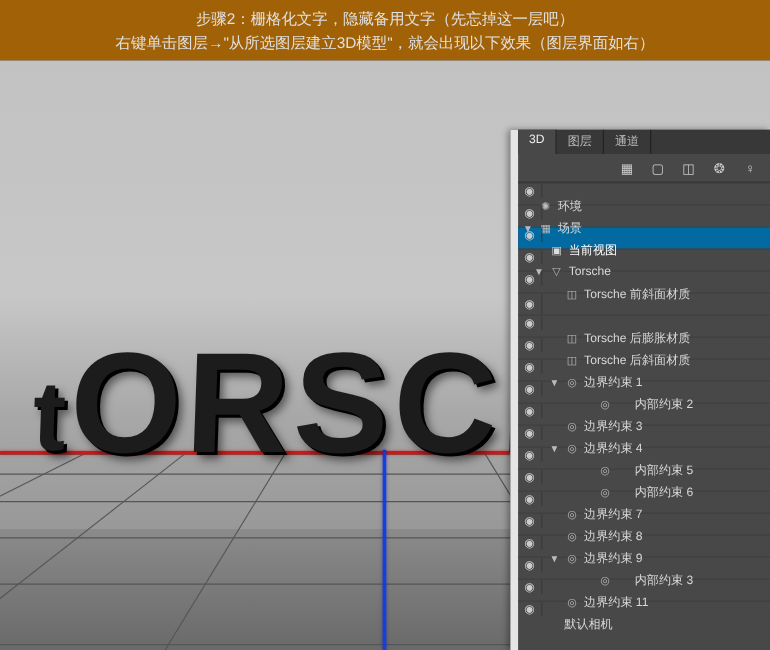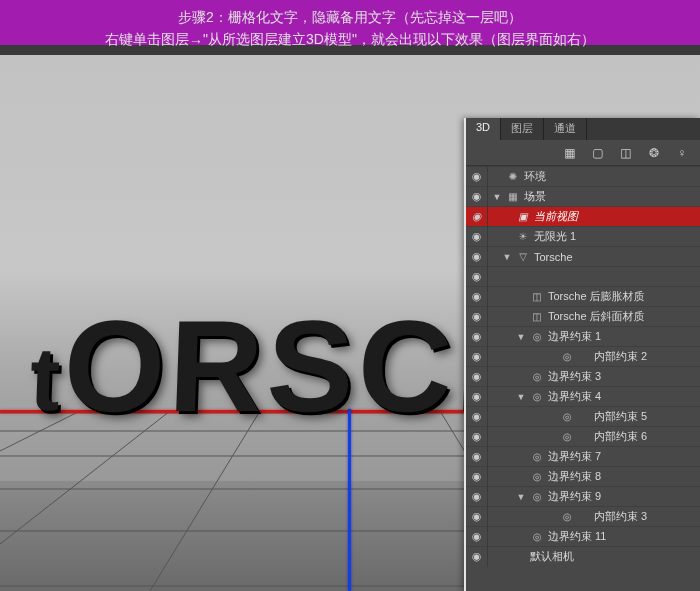--- a/index.html
+++ b/index.html
@@ -1,23 +1,23 @@
 <!DOCTYPE html>
 <html><head>
 <meta charset="utf-8">
 <style>
   * { margin: 0; padding: 0; box-sizing: border-box; font-family: "Microsoft YaHei", sans-serif; }
   html, body { width: 700px; height: 591px; overflow: hidden; }
   body { background: #3a3a3a; }
 
   .caption {
-    position: absolute; top: 0; left: 0; width: 700px; height: 45px;
+    position: absolute; top: 0; left: 0; width: 700px; height: 55px;
     color: #e0e0e0; font-size: 14px; text-align: center;
     padding-top: 6px; line-height: 1.6;
-    background: #a21caf;
+    background: #a16207;
   }
 
   .viewport {
     position: absolute; top: 55px; left: 0; width: 700px; height: 536px;
     background: linear-gradient(to bottom, #c2c2c2 0%, #c7c7c7 40%, #a8a8a8 60%, #888 100%);
     overflow: hidden;
   }
 
   
   .grid {
@@ -39,21 +39,21 @@
     font-size: 130px; font-weight: 900; color: #1c1c1c;
     text-shadow: 3px 3px 0 #000, 6px 6px 8px rgba(0,0,0,.5);
     transform: skewX(-2deg);
     letter-spacing: -6px;
   }
   .glyph.small { font-size: 90px; align-self: flex-end; margin-bottom: 10px;}
 
   
   .panel {
     position: absolute; top: 118px; right: 0; width: 236px; height: 473px;
-    background: #484848; border-left: 2px solid #e5e5e5; font-size: 11px; color: #d8d8d8;
+    background: #484848; border-left: 7px solid #e5e5e5; font-size: 11px; color: #d8d8d8;
     box-shadow: -2px 0 6px rgba(0,0,0,.4);
     z-index: 10;
   }
   .tabs { display:flex; height: 22px; background:#383838; }
   .tab {
     padding: 3px 10px 0; font-size: 11px; color:#bbb; border-right:1px solid #222;
     cursor:pointer;
   }
   .tab.active { background:#484848; color:#eee; }
 
@@ -67,24 +67,25 @@
   }
   .spacer{flex:1;}
 
   .tree {
     overflow-y:auto; height:calc(100% - 48px);
   }
   .tree::-webkit-scrollbar{width:14px;background:#3a3a3a;}
   .tree::-webkit-scrollbar-thumb{background:#666;border:2px solid #3a3a3a;border-radius:2px;}
 
   .row {
-    display:flex; align-items:center; height:20px; padding-right:22px;
+    display:flex; align-items:flex-start; height:20px; padding-right:22px;
     border-top:1px solid #3f3f3f;
-  }
-  .row.hl{ background:#b91c1c; color:#fff;font-style:italic; }
+    flex-direction:column;
+  }
+  .row.hl{ background:#0369a1; color:#fff; }
   .vis {
     width:22px; height:20px; display:flex; align-items:center; justify-content:center;
     border-right:1px solid #3a3a3a; cursor:pointer; color:#ccc;
   }
   .rowbody{
     display:flex; align-items:center; flex:1; padding-left:4px; gap:4px; cursor:pointer;
   }
   .tw{ width:10px; color:#bbb; font-size:9px; display:inline-block; text-align:center;}
   .ico {
     width:14px; height:14px; display:inline-flex; align-items:center; justify-content:center;
@@ -189,39 +190,39 @@
           <span class="tw"></span>
           <span class="ico i-cam"></span>
           <span class="lbl">当前视图</span>
         </div>
       </div>
       <div class="row">
         <div class="vis">
           <span class="eye"></span>
         </div>
         <div class="rowbody ind1">
-          <span class="tw"></span>
-          <span class="ico i-light"></span>
-          <span class="lbl">无限光 1</span>
-        </div>
-      </div>
-      <div class="row">
-        <div class="vis">
-          <span class="eye"></span>
-        </div>
-        <div class="rowbody ind1">
           <span class="tw">▼</span>
           <span class="ico i-mesh"></span>
           <span class="lbl">Torsche</span>
         </div>
       </div>
       <div class="row">
         <div class="vis">
           <span class="eye"></span>
         </div>
+        <div class="rowbody ind2">
+          <span class="tw"></span>
+          <span class="ico i-mat"></span>
+          <span class="lbl">Torsche 前斜面材质</span>
+        </div>
+      </div>
+      <div class="row">
+        <div class="vis">
+          <span class="eye"></span>
+        </div>
       </div>
       <div class="row">
         <div class="vis">
           <span class="eye"></span>
         </div>
         <div class="rowbody ind2">
           <span class="tw"></span>
           <span class="ico i-mat"></span>
           <span class="lbl">Torsche 后膨胀材质</span>
         </div>

